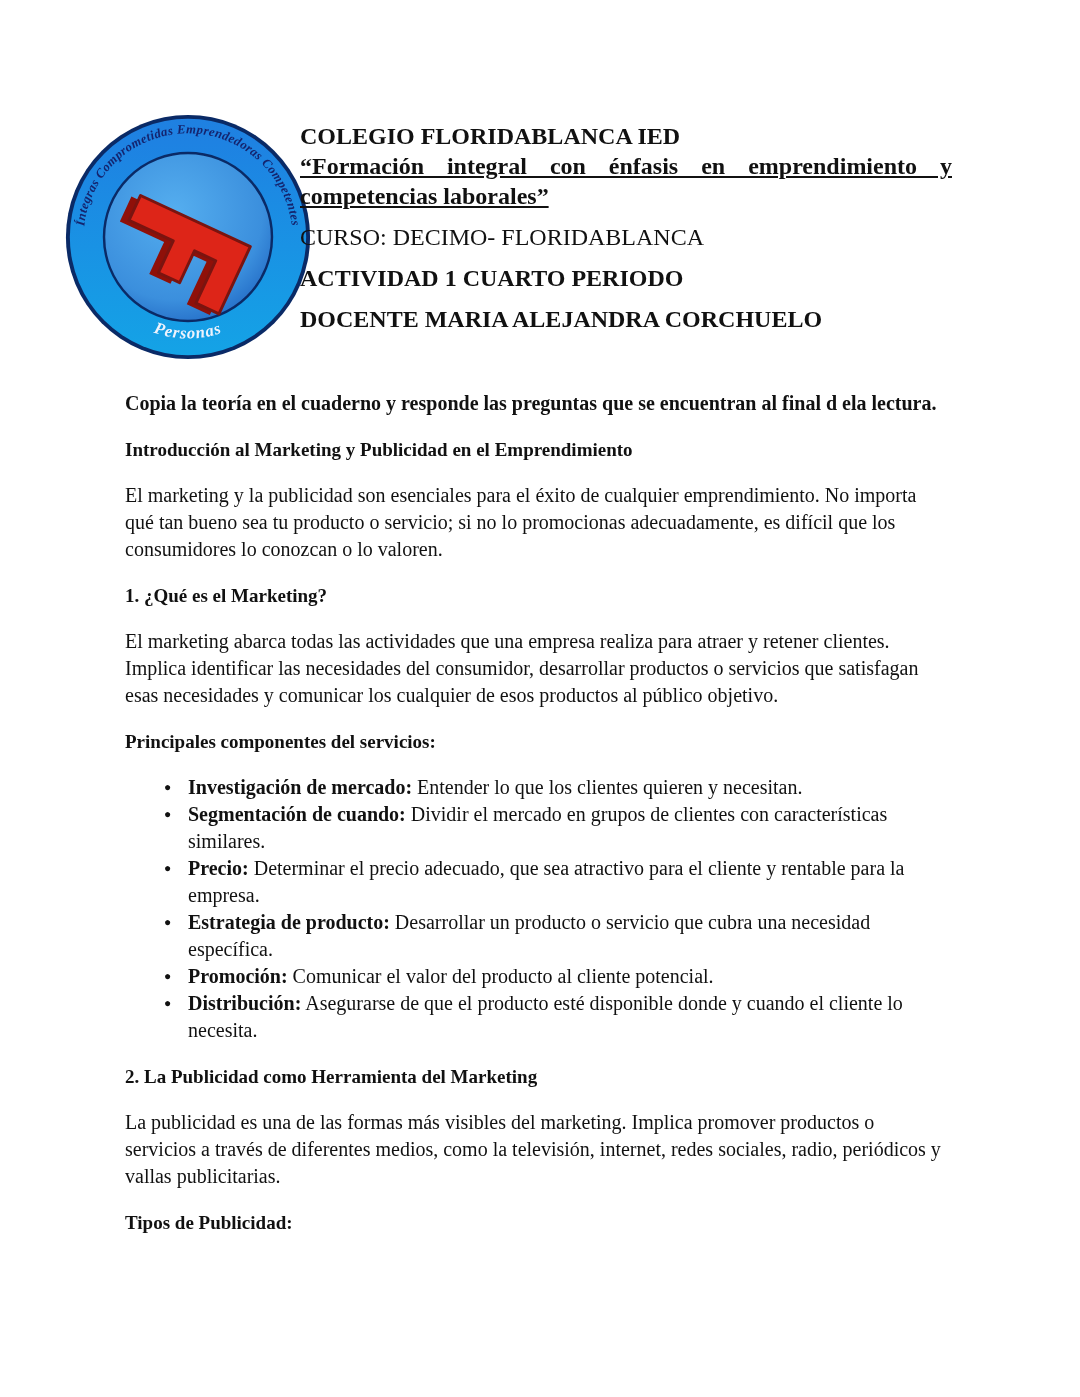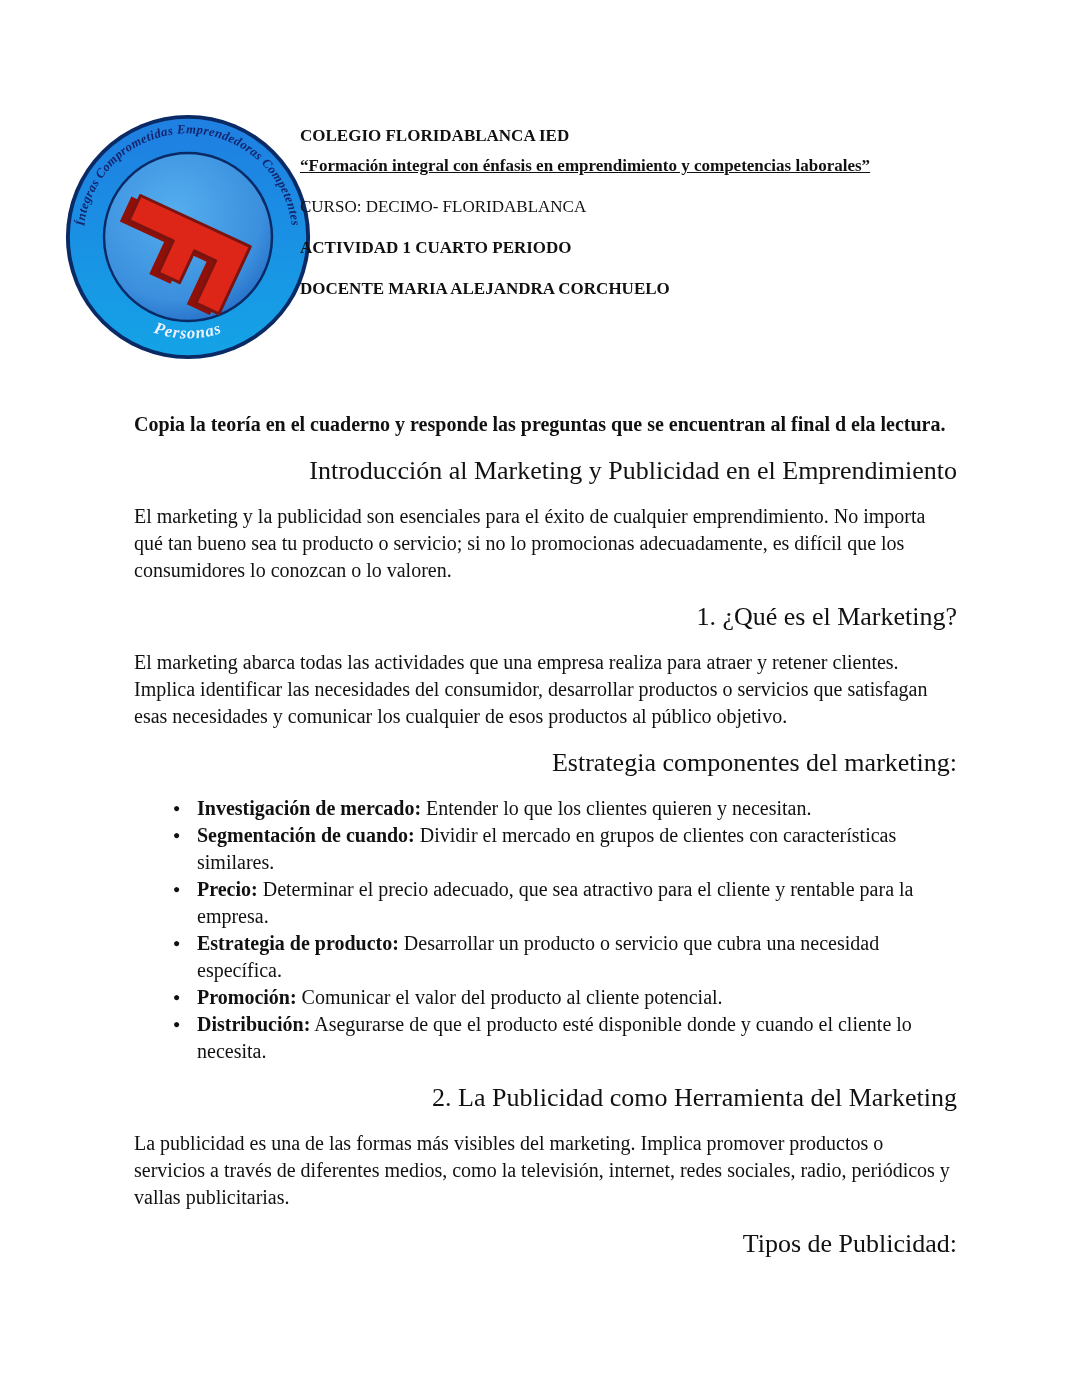--- a/index.html
+++ b/index.html
@@ -14,36 +14,36 @@
 
   
   .logo {
     position: absolute; left: 63px; top: 112px;
     width: 250px; height: 250px;
   }
   .logo svg { width: 100%; height: 100%; display: block; }
 
   .header-text {
     position: absolute; left: 300px; top: 121px; width: 652px;
-    font-size: 17px; line-height: 30px;
+    font-size: 24px; line-height: 30px;
   }
   .header-text p { margin: 0; }
   .school-name { font-weight: bold; }
   .motto { font-weight: bold; text-align: justify; text-decoration: underline; }
   .course-line { margin-top: 11px !important; font-weight: normal; }
   .activity-line { margin-top: 11px !important; font-weight: bold; }
   .teacher-line { margin-top: 11px !important; font-weight: bold; }
 
   
   .doc-body {
-    position: absolute; left: 134px; top: 390px; width: 823px;
-    font-size: 20px; line-height: 27px; margin-top: 21px;
+    position: absolute; left: 125px; top: 390px; width: 823px;
+    font-size: 20px; line-height: 27px;
   }
   .doc-body p, .doc-body h3, .doc-body ul { margin: 0 0 19px 0; padding: 0; }
-  .doc-body h3 { font-size: 26px; font-weight: normal; text-align: right; }
+  .doc-body h3 { font-size: 19px; font-weight: bold; }
   .justify { text-align: justify; }
   .bold { font-weight: bold; }
 
   ul.components { list-style: none; }
   ul.components li {
     position: relative;
     padding-left: 63px;
   }
   ul.components li::before {
     content: "●";
@@ -104,21 +104,21 @@
 
   <main class="doc-body">
     <p class="bold justify">Copia la teoría en el cuaderno y responde las preguntas que se encuentran al final d ela lectura.</p>
 
     <h3>Introducción al Marketing y Publicidad en el Emprendimiento</h3>
     <p>El marketing y la publicidad son esenciales para el éxito de cualquier emprendimiento. No importa qué tan bueno sea tu producto o servicio; si no lo promocionas adecuadamente, es difícil que los consumidores lo conozcan o lo valoren.</p>
 
     <h3>1. ¿Qué es el Marketing?</h3>
     <p>El marketing abarca todas las actividades que una empresa realiza para atraer y retener clientes. Implica identificar las necesidades del consumidor, desarrollar productos o servicios que satisfagan esas necesidades y comunicar los cualquier de esos productos al público objetivo.</p>
 
-    <h3>Estrategia componentes del marketing:</h3>
+    <h3>Principales componentes del servicios:</h3>
 
     <ul class="components">
       <li><strong>Investigación de mercado:</strong> <span>Entender lo que los clientes quieren y necesitan.</span></li>
       <li><strong>Segmentación de cuando:</strong> <span>Dividir el mercado en grupos de clientes con características similares.</span></li>
       <li><strong>Precio:</strong> <span>Determinar el precio adecuado, que sea atractivo para el cliente y rentable para la empresa.</span></li>
       <li><strong>Estrategia de producto:</strong> <span>Desarrollar un producto o servicio que cubra una necesidad específica.</span></li>
       <li><strong>Promoción:</strong> <span>Comunicar el valor del producto al cliente potencial.</span></li>
       <li><strong>Distribución:</strong> <span>Asegurarse de que el producto esté disponible donde y cuando el cliente lo necesita.</span></li>
     </ul>
 

